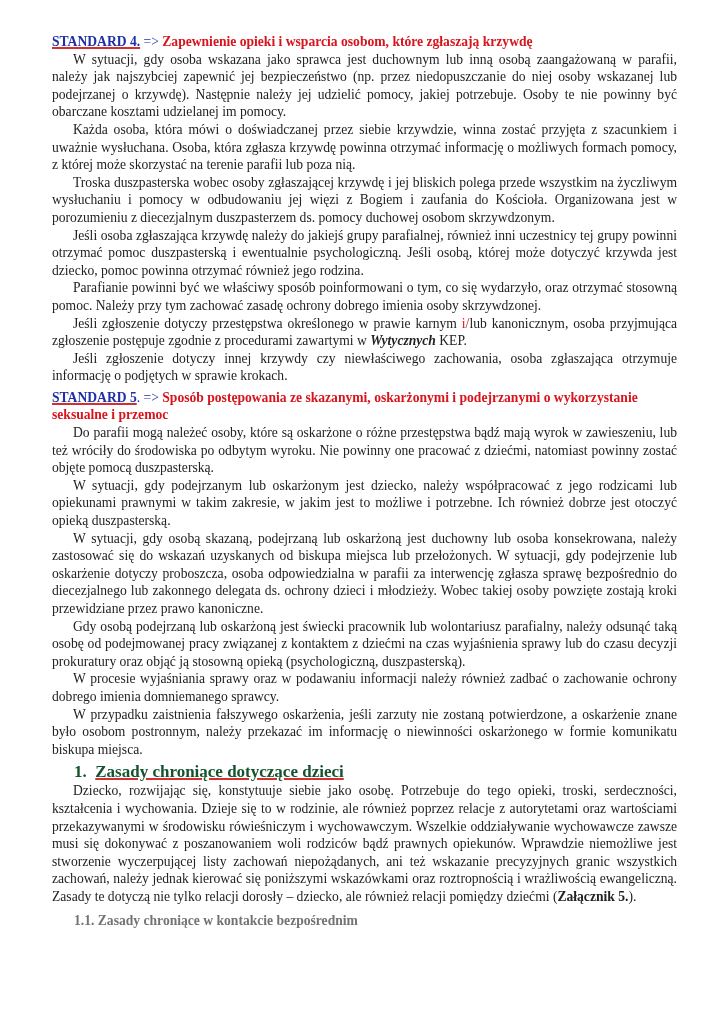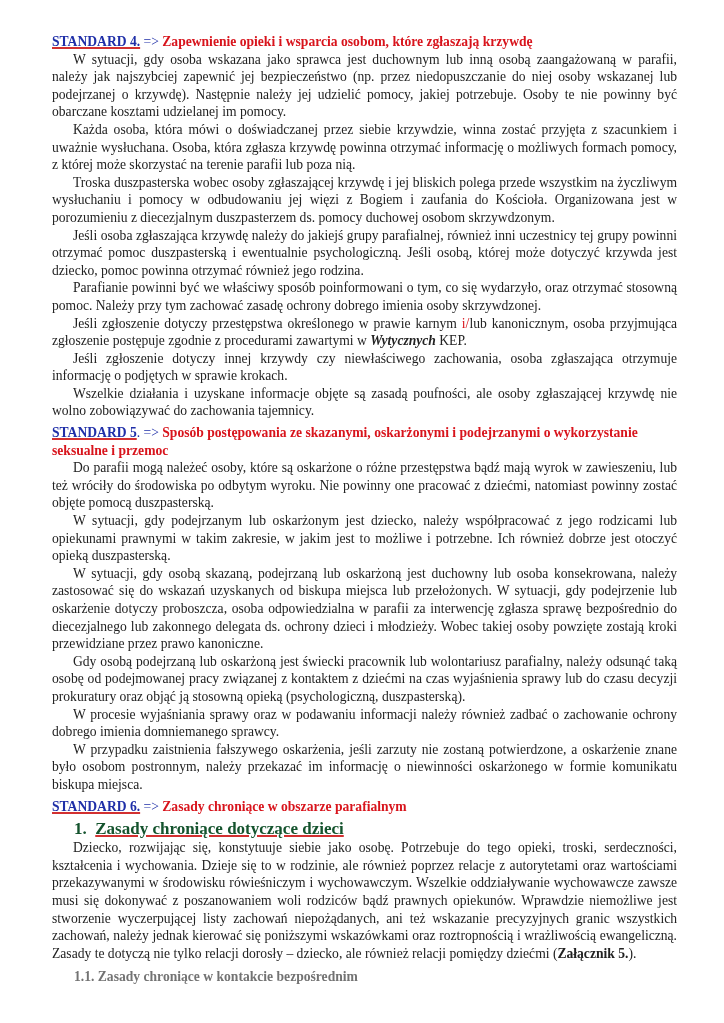--- a/index.html
+++ b/index.html
@@ -34,36 +34,32 @@
   <div class="std-head">
     <span class="std-label">STANDARD 4.</span><span class="std-arrow"> =&gt; </span><span class="std-title">Zapewnienie opieki i wsparcia osobom, które zgłaszają krzywdę</span>
   </div>
   <p>W sytuacji, gdy osoba wskazana jako sprawca jest duchownym lub inną osobą zaangażowaną w parafii, należy jak najszybciej zapewnić jej bezpieczeństwo (np. przez niedopuszczanie do niej osoby wskazanej lub podejrzanej o krzywdę). Następnie należy jej udzielić pomocy, jakiej potrzebuje. Osoby te nie powinny być obarczane kosztami udzielanej im pomocy.</p>
   <p>Każda osoba, która mówi o doświadczanej przez siebie krzywdzie, winna zostać przyjęta z szacunkiem i uważnie wysłuchana. Osoba, która zgłasza krzywdę powinna otrzymać informację o możliwych formach pomocy, z której może skorzystać na terenie parafii lub poza nią.</p>
   <p>Troska duszpasterska wobec osoby zgłaszającej krzywdę i jej bliskich polega przede wszystkim na życzliwym wysłuchaniu i pomocy w odbudowaniu jej więzi z Bogiem i zaufania do Kościoła. Organizowana jest w porozumieniu z diecezjalnym duszpasterzem ds. pomocy duchowej osobom skrzywdzonym.</p>
   <p>Jeśli osoba zgłaszająca krzywdę należy do jakiejś grupy parafialnej, również inni uczestnicy tej grupy powinni otrzymać pomoc duszpasterską i ewentualnie psychologiczną. Jeśli osobą, której może dotyczyć krzywda jest dziecko, pomoc powinna otrzymać również jego rodzina.</p>
   <p>Parafianie powinni być we właściwy sposób poinformowani o tym, co się wydarzyło, oraz otrzymać stosowną pomoc. Należy przy tym zachować zasadę ochrony dobrego imienia osoby skrzywdzonej.</p>
   <p><span>Jeśli zgłoszenie dotyczy przestępstwa określonego w prawie karnym </span><span class="red">i/</span><span>lub kanonicznym, osoba przyjmująca zgłoszenie postępuje zgodnie z procedurami zawartymi w </span><span class="bi">Wytycznych</span><span> KEP.</span></p>
   <p>Jeśli zgłoszenie dotyczy innej krzywdy czy niewłaściwego zachowania, osoba zgłaszająca otrzymuje informację o podjętych w sprawie krokach.</p>
-  <p>Wszelkie działania i uzyskane informacje objęte są zasadą poufności, ale osoby zgłaszającej krzywdę nie wolno zobowiązywać do zachowania tajemnicy.</p>
 
   <div class="std-head gap-before">
     <span class="std-label">STANDARD 5</span><span class="std-arrow">.</span><span class="std-arrow"> =&gt; </span><span class="std-title">Sposób postępowania ze skazanymi, oskarżonymi i podejrzanymi o wykorzystanie</span>
     <span class="std-title std-title-center">seksualne i przemoc</span>
   </div>
   <p>Do parafii mogą należeć osoby, które są oskarżone o różne przestępstwa bądź mają wyrok w zawieszeniu, lub też wróciły do środowiska po odbytym wyroku. Nie powinny one pracować z dziećmi, natomiast powinny zostać objęte pomocą duszpasterską.</p>
   <p>W sytuacji, gdy podejrzanym lub oskarżonym jest dziecko, należy współpracować z jego rodzicami lub opiekunami prawnymi w takim zakresie, w jakim jest to możliwe i potrzebne. Ich również dobrze jest otoczyć opieką duszpasterską.</p>
   <p>W sytuacji, gdy osobą skazaną, podejrzaną lub oskarżoną jest duchowny lub osoba konsekrowana, należy zastosować się do wskazań uzyskanych od biskupa miejsca lub przełożonych. W sytuacji, gdy podejrzenie lub oskarżenie dotyczy proboszcza, osoba odpowiedzialna w parafii za interwencję zgłasza sprawę bezpośrednio do diecezjalnego lub zakonnego delegata ds. ochrony dzieci i młodzieży. Wobec takiej osoby powzięte zostają kroki przewidziane przez prawo kanoniczne.</p>
   <p>Gdy osobą podejrzaną lub oskarżoną jest świecki pracownik lub wolontariusz parafialny, należy odsunąć taką osobę od podejmowanej pracy związanej z kontaktem z dziećmi na czas wyjaśnienia sprawy lub do czasu decyzji prokuratury oraz objąć ją stosowną opieką (psychologiczną, duszpasterską).</p>
   <p>W procesie wyjaśniania sprawy oraz w podawaniu informacji należy również zadbać o zachowanie ochrony dobrego imienia domniemanego sprawcy.</p>
   <p>W przypadku zaistnienia fałszywego oskarżenia, jeśli zarzuty nie zostaną potwierdzone, a oskarżenie znane było osobom postronnym, należy przekazać im informację o niewinności oskarżonego w formie komunikatu biskupa miejsca.</p>
 
-  <div class="std-head gap-before">
-    <span class="std-label">STANDARD 6.</span><span class="std-arrow"> =&gt; </span><span class="std-title">Zasady chroniące w obszarze parafialnym</span>
-  </div>
   <div class="h1">
     <span>1.</span>&nbsp;
     <span class="txt">Zasady chroniące dotyczące dzieci</span>
   </div>
   <p><span>Dziecko, rozwijając się, konstytuuje siebie jako osobę. Potrzebuje do tego opieki, troski, serdeczności, kształcenia i wychowania. Dzieje się to w rodzinie, ale również poprzez relacje z autorytetami oraz wartościami przekazywanymi w środowisku rówieśniczym i wychowawczym. Wszelkie oddziaływanie wychowawcze zawsze musi się dokonywać z poszanowaniem woli rodziców bądź prawnych opiekunów. Wprawdzie niemożliwe jest stworzenie wyczerpującej listy zachowań niepożądanych, ani też wskazanie precyzyjnych granic wszystkich zachowań, należy jednak kierować się poniższymi wskazówkami oraz roztropnością i wrażliwością ewangeliczną. Zasady te dotyczą nie tylko relacji dorosły – dziecko, ale również relacji pomiędzy dziećmi (</span><span class="b">Załącznik 5.</span><span>).</span></p>
   <div class="h2">1.1. Zasady chroniące w kontakcie bezpośrednim</div>
 
 </div>
 
 </body></html>

